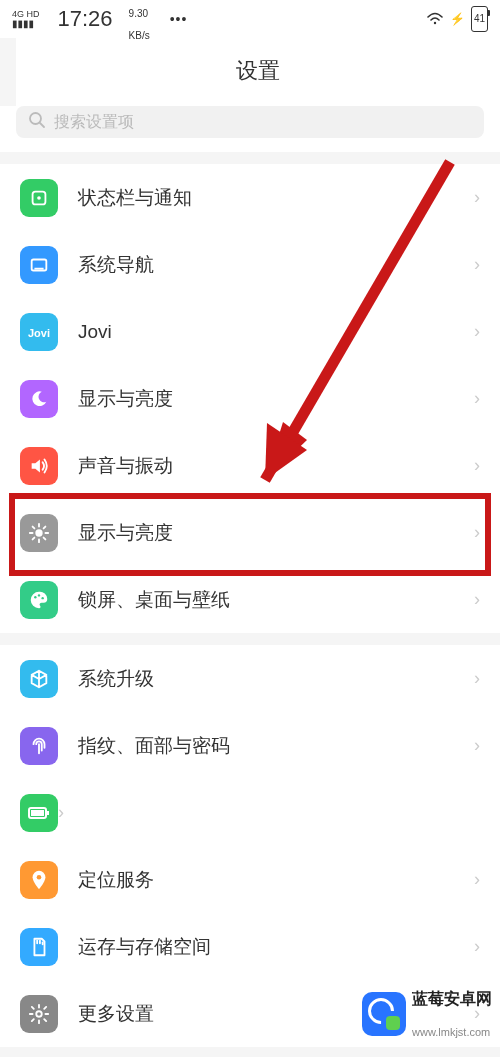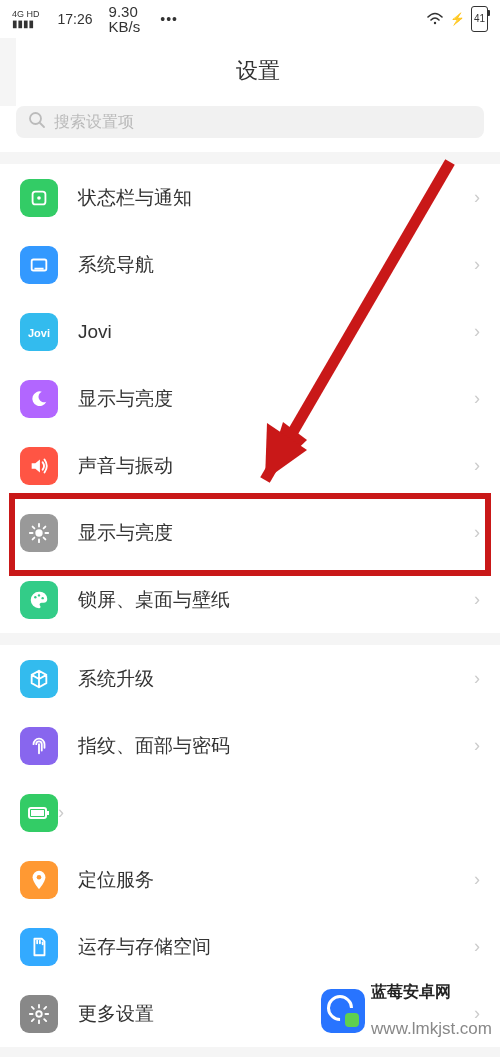--- a/index.html
+++ b/index.html
@@ -17,22 +17,22 @@
       display: flex;
       align-items: center;
       padding: 0 12px;
       font-size: 14px;
       color: #333;
     }
     .status-left { display: flex; align-items: center; gap: 16px; }
     .status-right { margin-left: auto; display: flex; align-items: center; gap: 6px; }
     .signal-icon { font-size: 10px; line-height: 1; }
     .net-type { font-size: 9px; line-height: 1; }
-    .time-text { font-size: 14px; font-weight: 500; margin-left: 2px; }
-    .speed-text { font-size: 15px; line-height: 1; }
+    .time-text { font-size: 22px; font-weight: 500; margin-left: 2px; }
+    .speed-text { font-size: 10px; line-height: 1; margin-top: 12px; }
     .dots { font-size: 14px; margin-left: 4px; letter-spacing: 1px; }
     .battery-box {
       display: inline-flex; align-items: center;
       border: 1.5px solid #333; border-radius: 3px;
       padding: 0 2px; height: 26px; position: relative;
       font-size: 10px; line-height: 1;
     }
     .battery-box::after {
       content: ''; position: absolute; right: -3px; top: 3px;
       width: 2px; height: 6px; background: #333; border-radius: 0 1px 1px 0;
@@ -119,21 +119,21 @@
     .wm-logo::after {
       content: '';
       position: absolute;
       right: 6px; bottom: 6px;
       width: 14px; height: 14px;
       background: #5fd04f;
       border-radius: 4px;
     }
     .wm-text { display: flex; flex-direction: column; line-height: 1.15; }
     .wm-title { font-size: 16px; font-weight: 700; color: #222; }
-    .wm-url { font-size: 17px; color: #888; margin-top: 18px; }
+    .wm-url { font-size: 11px; color: #888; margin-top: 18px; }
   </style>
 </head>
 <body>
 
 <div class="status-bar">
   <div class="status-left">
     <div style="display:flex;flex-direction:column;align-items:flex-start;">
       <span class="net-type">4G HD</span>
       <span class="signal-icon">▮▮▮▮</span>
     </div>

